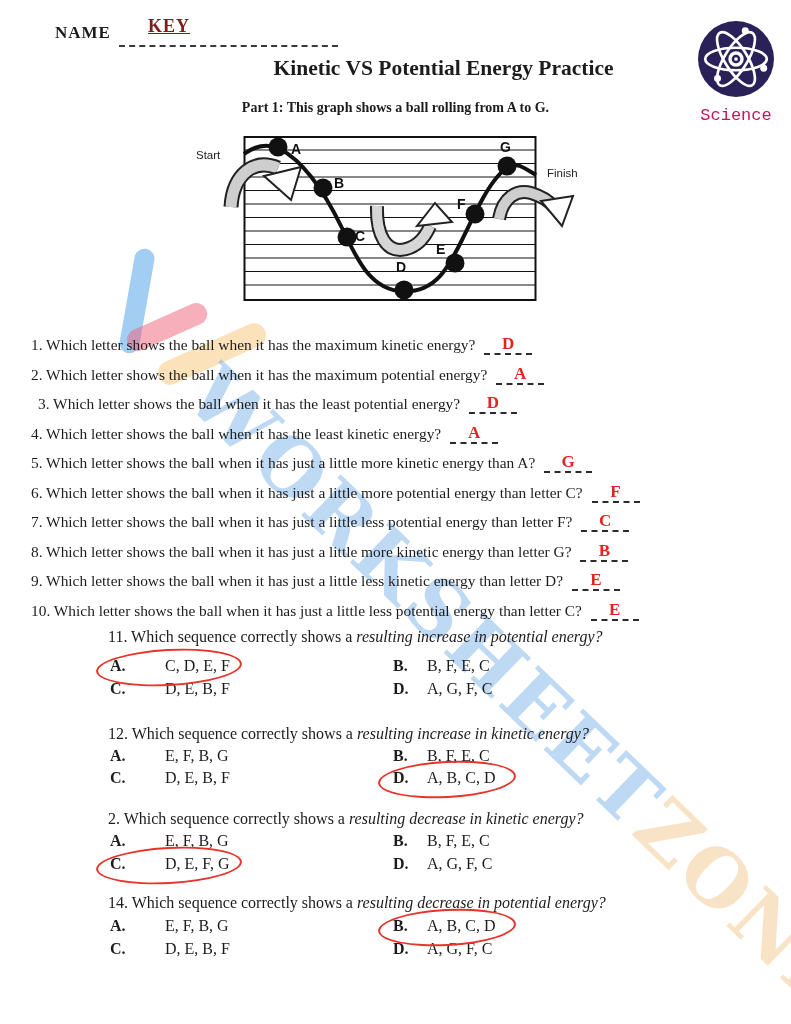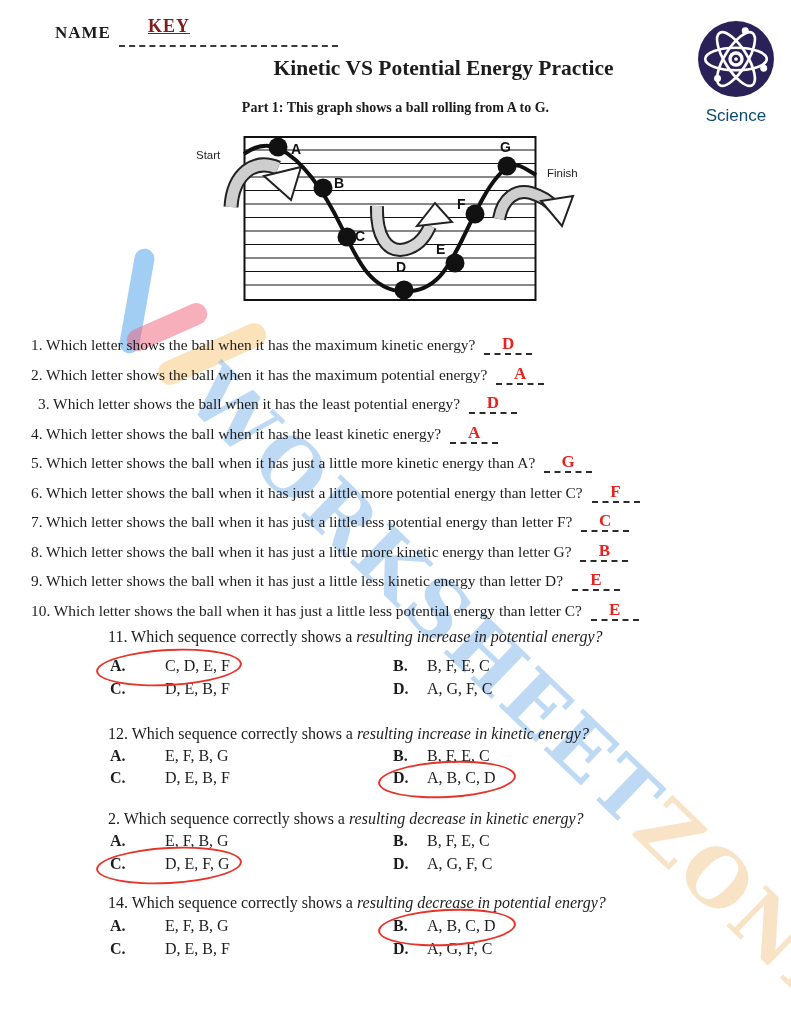--- a/index.html
+++ b/index.html
@@ -6,22 +6,22 @@
   body{width:791px;height:1024px;background:#ffffff;position:relative;overflow:hidden;
        font-family:"Liberation Serif",serif;color:#1c1c1c;}
   .abs{position:absolute;}
   
   .name-label{left:55px;top:23px;font-size:17px;font-weight:bold;letter-spacing:1px;text-align:right;}
   .key{left:148px;top:16px;font-size:18px;font-weight:bold;color:#7f1d1d;letter-spacing:1px;text-decoration:underline;}
   .name-line{left:119px;top:28px;width:219px;height:17px;border-bottom:2px dashed #3a3a3a;}
   .title{left:0;top:56px;width:791px;text-align:center;font-size:21.5px;font-weight:bold;padding-left:48px;}
   .subtitle{left:0;top:100px;width:791px;text-align:center;font-size:14px;font-weight:bold;}
   .logo{left:697px;top:20px;width:78px;height:78px;}
-  .logo-label{left:693px;top:106px;width:86px;text-align:center;font-family:Liberation Sans, sans-serif;
-              font-size:17px;color:#0c4a6e;}
+  .logo-label{left:693px;top:106px;width:86px;text-align:center;font-family:Liberation Mono, monospace;
+              font-size:17px;color:#be185d;}
   
   .figure-svg{left:185px;top:132px;z-index:1;}
   .fig-label{font-family:"Liberation Sans",sans-serif;font-weight:bold;font-size:14px;fill:#111;}
   .fig-side{font-family:"Liberation Sans",sans-serif;font-size:11.5px;fill:#222;}
   
   .qline{position:absolute;left:31px;font-size:15.4px;white-space:nowrap;z-index:1;}
   .ans{display:inline-block;position:relative;width:48px;height:16px;margin-left:5px;
        border-bottom:2px dashed #2b2b2b;text-align:center;vertical-align:-2px;}
   .ans b{color:#e8231f;font-size:17px;position:relative;top:-3px;}
   

